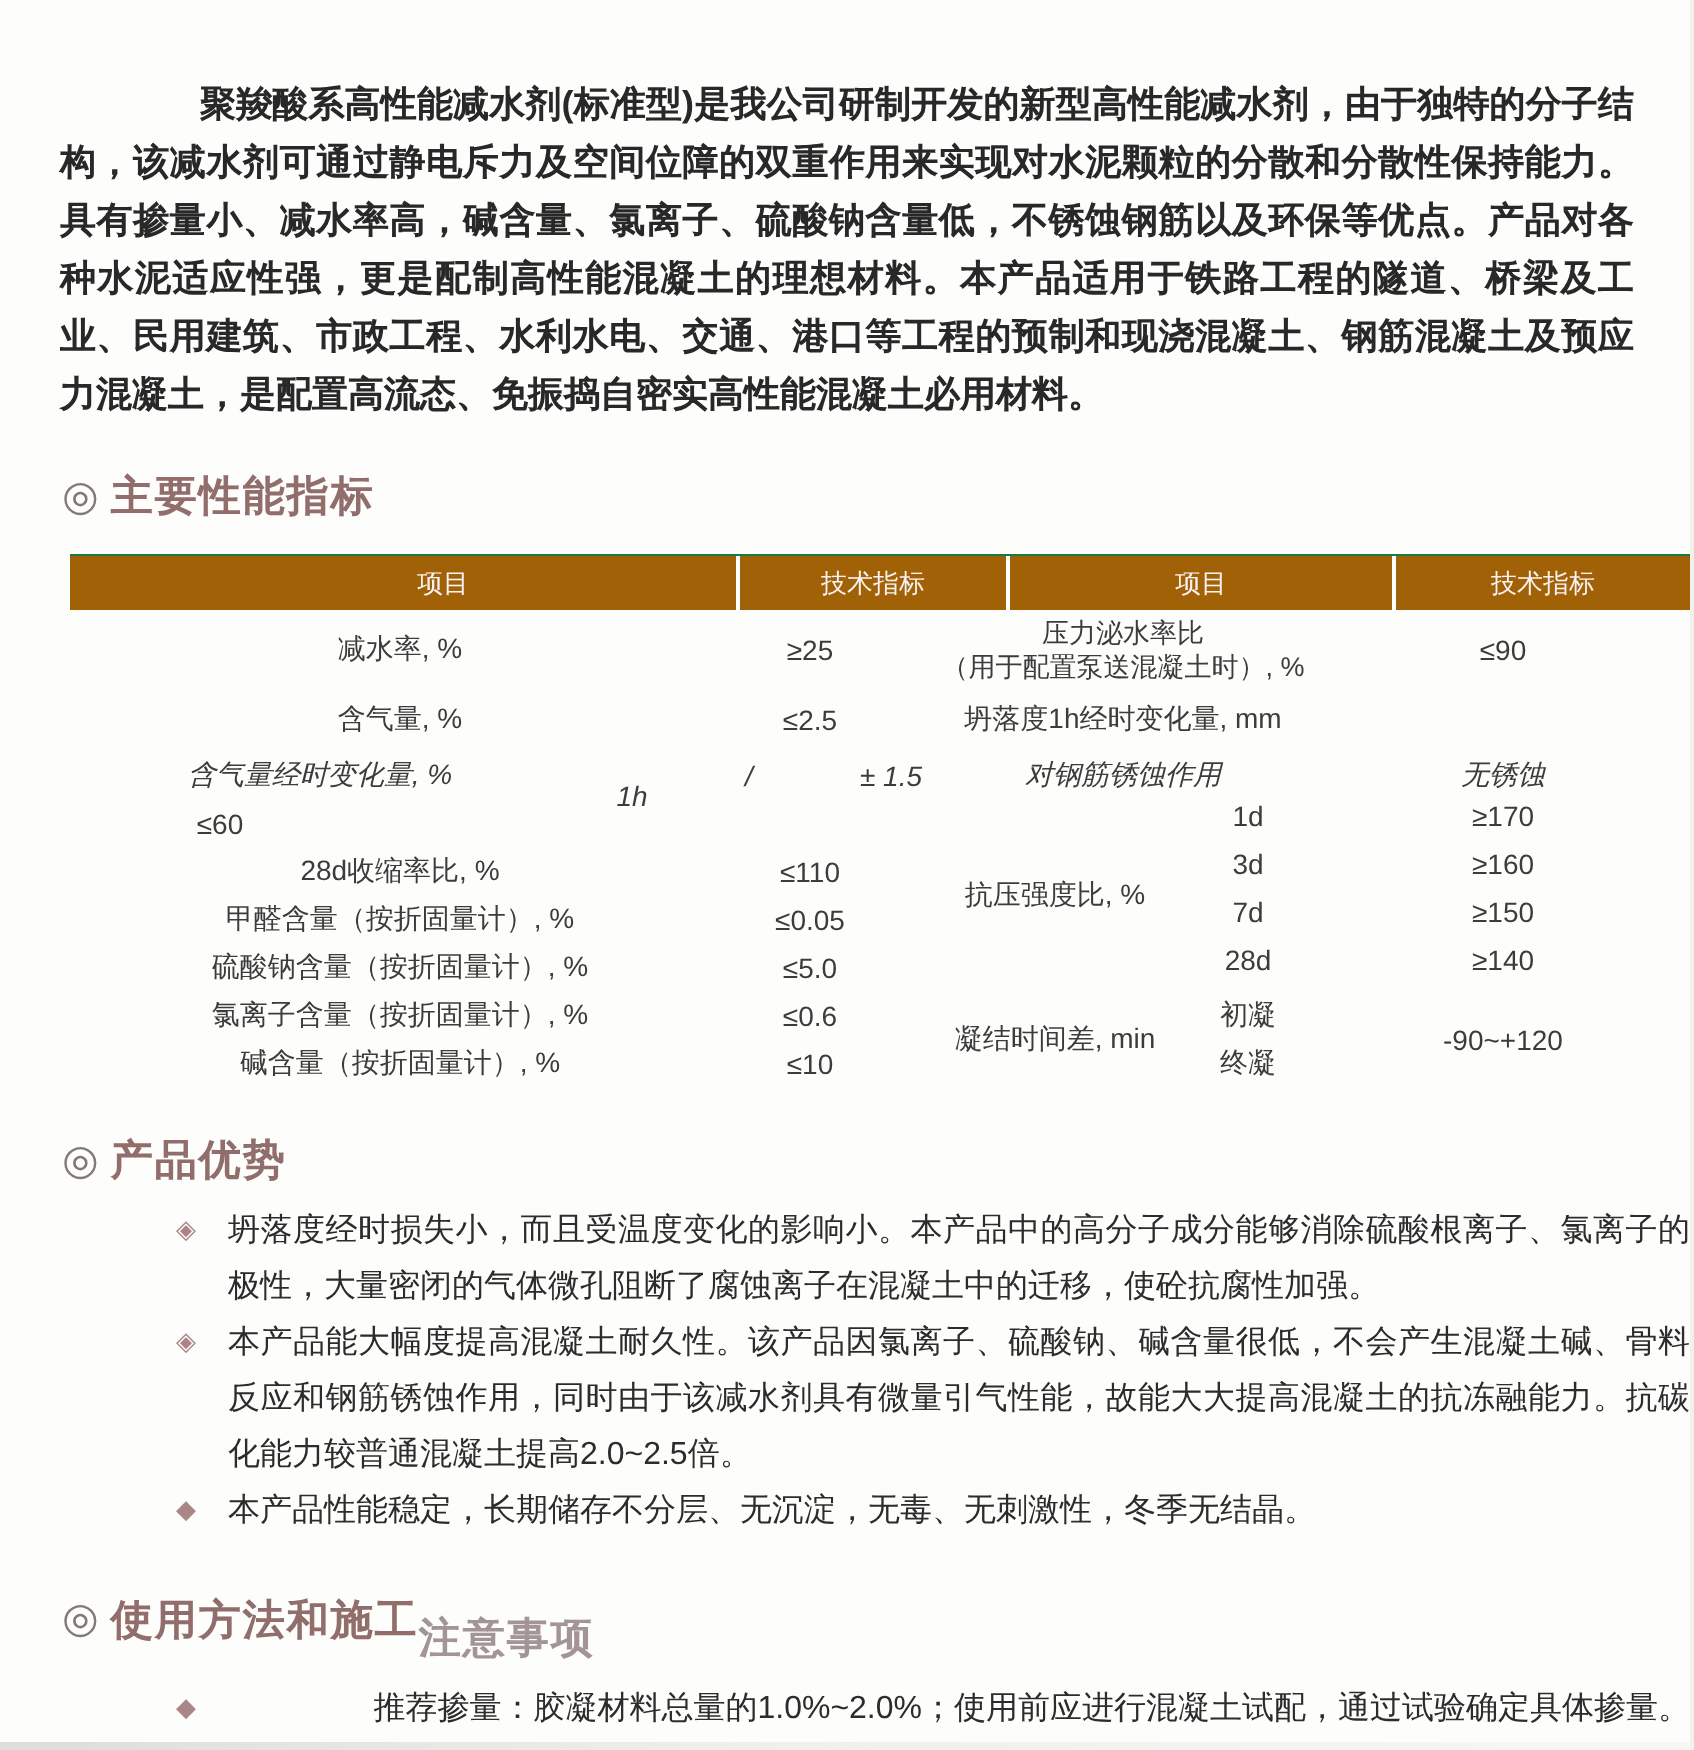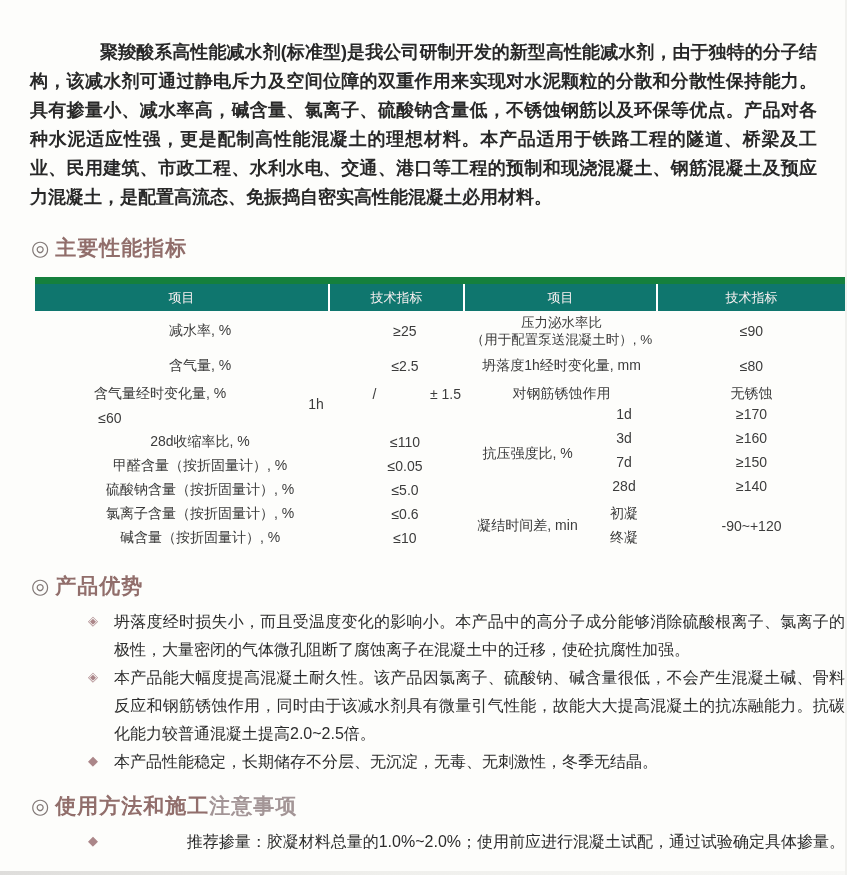--- a/index.html
+++ b/index.html
@@ -26,36 +26,36 @@
   
   .section-heading{
     display:flex;align-items:center;
     margin:22px 0 0 31px;
     font-size:21px;font-weight:700;color:#916e6b;
     letter-spacing:1px;
   }
   .section-heading .mark{
     font-size:21px;font-weight:400;color:#837a78;margin-right:5px;
   }
-  .section-heading .faded{color:#a39596;}
+  .section-heading .faded{color:#a39596;margin-top:19px;}
 
   
   .perf-table{margin:15px 0 0 35px;width:810px;}
-  .thead{display:flex;height:27px;background:#0f766e;border-top:7px solid #15803d;}
+  .thead{display:flex;height:27px;background:#a16207;border-top:1px solid #15803d;padding-left:40px;}
   .th{display:flex;align-items:center;justify-content:center;
       color:#faf1f2;font-size:13px;box-sizing:border-box;}
   .th.c1{width:295px;border-right:2px solid #fff;}
   .th.c2{width:135px;border-right:2px solid #fff;}
   .th.c3{width:193px;border-right:2px solid #fff;}
   .th.c4{flex:1;}
 
   .tbody{display:flex;font-size:14px;color:#3c3c3c;}
   .half-left{width:430px;}
   .half-right{width:380px;}
-  .h40{height:40px;} .h30{height:30px;} .h25{height:25px;} .h24{height:24px;}
+  .h40{height:40px;} .h30{height:30px;} .h25{height:25px;font-style:italic;} .h24{height:24px;}
 
   .lrow{display:flex;align-items:center;}
   .lrow .lab{width:295px;box-sizing:border-box;padding-left:35px;text-align:center;}
   .lrow .val{width:135px;box-sizing:border-box;padding-left:15px;text-align:center;}
   .lrow.special .lab2{width:250px;text-align:center;}
   .lrow.special .note{width:62px;text-align:center;margin-top:20px;}
   .lrow.special .sep{width:55px;text-align:center;}
   .lrow.special .val2{flex:1;text-align:right;padding-right:4px;}
 
   .rrow{display:flex;align-items:center;}
@@ -147,21 +147,20 @@
       <div class="half-right">
         <div class="rrow h40">
           <div class="rlab2">
             <div>压力泌水率比</div>
             <div>（用于配置泵送混凝土时）, %</div>
           </div>
           <div class="rval">≤90</div>
         </div>
         <div class="rrow h30">
           <div class="rlab">坍落度1h经时变化量, mm</div>
-          <div class="rval">≤80</div>
         </div>
         <div class="rrow h25">
           <div class="rlab">对钢筋锈蚀作用</div>
           <div class="rval">无锈蚀</div>
         </div>
 
         <div class="rgroup">
           <div class="glab">抗压强度比, %</div>
           <div class="gsub">
             <div class="subrow">

